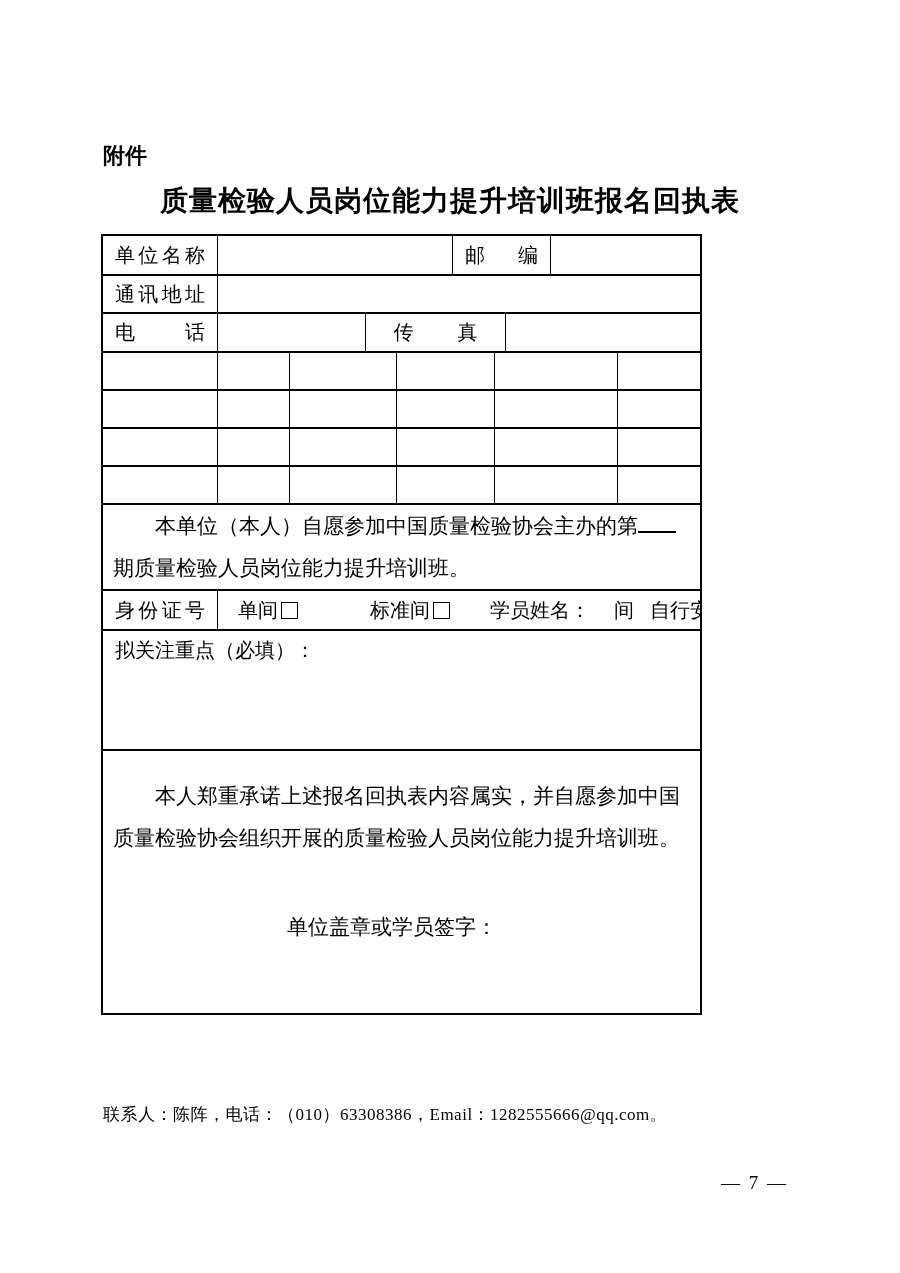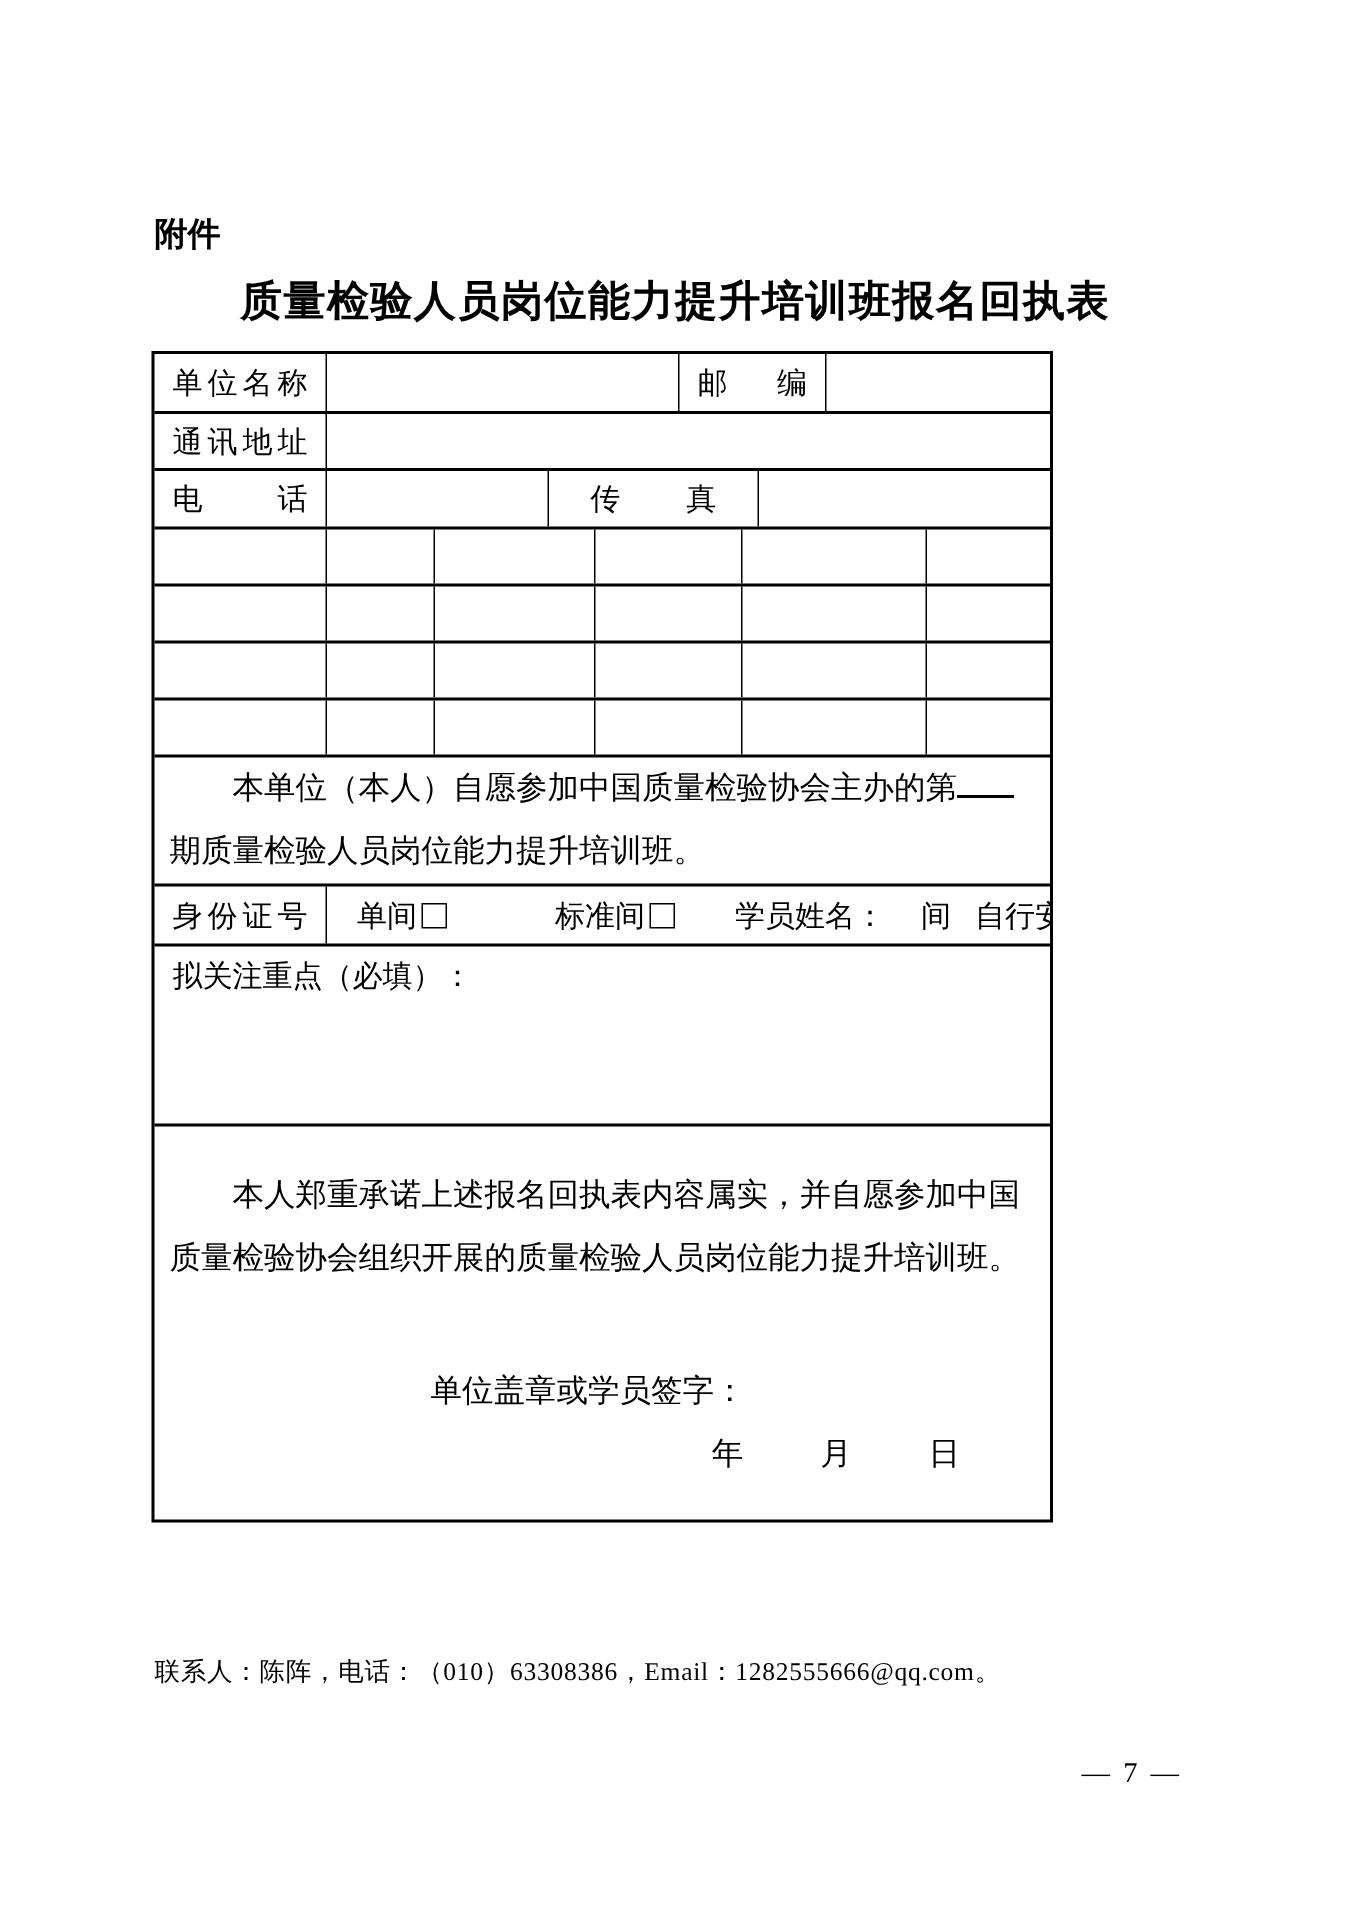--- a/index.html
+++ b/index.html
@@ -165,23 +165,18 @@
     </div>
   </div>
 
   <div class="row focus-section">
     <div>拟关注重点（必填）：</div>
   </div>
 
   <div class="row decl-section">
     <div class="decl-text">本人郑重承诺上述报名回执表内容属实，并自愿参加中国质量检验协会组织开展的质量检验人员岗位能力提升培训班。</div>
     <div class="sign-line">单位盖章或学员签字：</div>
-    <div class="date-line">
-      <span>年</span>
-      <span>月</span>
-      <span>日</span>
-    </div>
   </div>
 
 </div>
 
 <div class="contact-footer">联系人：陈阵，电话：（010）63308386，Email：1282555666@qq.com。</div>
 <div class="page-number">— 7 —</div>
 
 </body></html>

